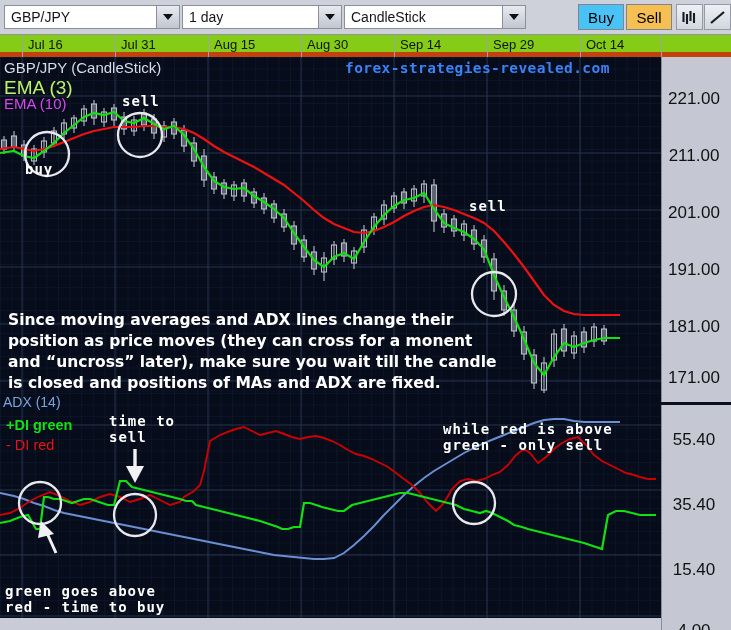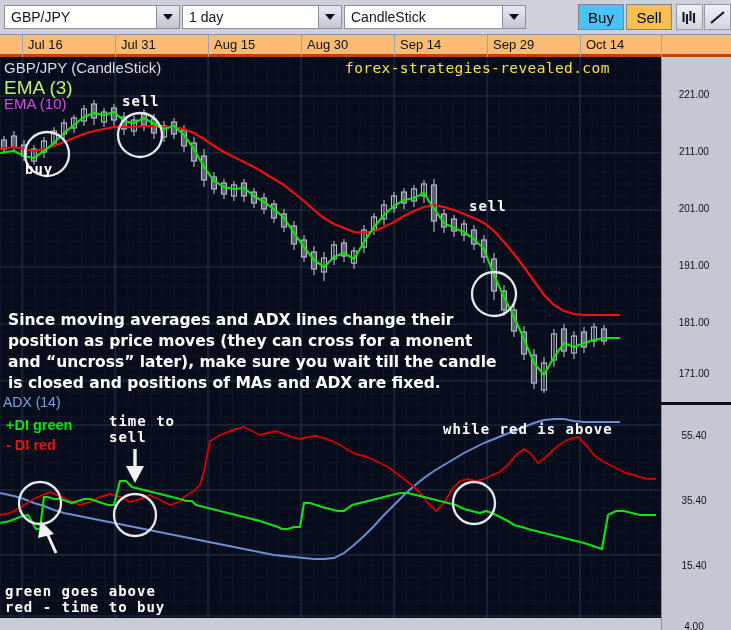--- a/index.html
+++ b/index.html
@@ -47,21 +47,21 @@
     position:absolute;top:4px;height:26px;width:27px;box-sizing:border-box;
     background:linear-gradient(#eef0f5,#d2d6de);border:1px solid #969aa6;
     display:flex;align-items:center;justify-content:center;cursor:pointer;
   }
   #candle-tool{left:676px;}
   #line-tool{left:704px;}
 
   
   .dateaxis{
     position:absolute;left:0;top:35px;width:731px;height:22px;
-    background:#fdba74;border-bottom:3px solid #c2410c;box-sizing:border-box;
+    background:#84cc16;border-bottom:5px solid #c2410c;box-sizing:border-box;
   }
   .dateaxis .dt{
     position:absolute;top:2px;font-size:13px;color:#111;white-space:nowrap;
   }
   .dateaxis .tickline{position:absolute;top:0;width:1px;height:22px;background:#9ea2ad;}
 
   
   .chartshell{
     position:absolute;left:0;top:57px;width:731px;height:481px;background:#0a1020;
   }
@@ -71,34 +71,34 @@
 
   .scaleprice{
     position:absolute;left:661px;top:0;width:70px;height:345px;
     background:#c5c8d2;border-left:1px solid #8a8e99;box-sizing:border-box;
   }
   .scaleadx{
     position:absolute;left:661px;top:348px;width:70px;height:225px;
     background:#c5c8d2;border-left:1px solid #8a8e99;box-sizing:border-box;
   }
   .scaleprice .pv,.scaleadx .pv{
-    position:absolute;left:0;width:64px;text-align:center;font-size:10px;color:#111;
+    position:absolute;left:0;width:64px;text-align:center;font-size:17px;color:#111;
   }
 
   svg.layer{position:absolute;left:0;top:0;width:100%;height:100%;display:block;}
 
   
   .ovl{position:absolute;pointer-events:none;white-space:pre;}
   .ttl{font-size:15px;color:#d8dce6;}
   .ema3{font-size:19px;color:#bef264;}
   .ema10{font-size:15px;color:#d946ef;}
-  .wm{font-size:14.5px;color:#fde047;font-family:"DejaVu Sans Mono",monospace;font-weight:normal;letter-spacing:0.4px;}
+  .wm{font-size:14.5px;color:#3b82f6;font-family:"DejaVu Sans Mono",monospace;font-weight:bold;letter-spacing:0.4px;}
   .adxttl{font-size:14px;color:#7aa2dd;}
   .dilbl-g{font-size:14.5px;color:#12e012;font-weight:bold;}
-  .dilbl-r{font-size:14.5px;color:#ee1111;font-weight:bold;}
+  .dilbl-r{font-size:14.5px;color:#ee1111;font-weight:normal;}
   .mono{font-family:"DejaVu Sans Mono",monospace;font-weight:bold;color:#ffffff;font-size:14px;letter-spacing:1px;}
   .bignote{
     font-family:"DejaVu Sans",sans-serif;font-weight:bold;color:#ffffff;
     font-size:15.5px;line-height:21px;
   }
 </style>
 </head>
 <body>
 
 <div class="app">
@@ -388,21 +388,21 @@
           <polygon points="41,128 54,141 38,145" stroke="none"></polygon>
         </g>
       </svg>
 
       <div class="ovl adxttl" style="left:3px;top:1px">ADX (14)</div>
       <div class="ovl dilbl-g" style="left:6px;top:24px">+DI green</div>
       <div class="ovl dilbl-r" style="left:6px;top:44px">- DI red</div>
 
       <div class="ovl mono" style="left:109px;top:20px"><span>time to</span><br><span>sell</span></div>
 
-      <div class="ovl mono" style="left:443px;top:28px"><span>while red is above</span><br></div>
+      <div class="ovl mono" style="left:443px;top:28px"><span>while red is above</span><br><span>green - only sell</span></div>
 
       <div class="ovl mono" style="left:5px;top:190px"><span>green goes above</span><br><span>red - time to buy</span></div>
     </div>
 
     <div class="scaleprice">
       <div class="pv" style="top:32px">221.00</div>
       <div class="pv" style="top:89px">211.00</div>
       <div class="pv" style="top:146px">201.00</div>
       <div class="pv" style="top:203px">191.00</div>
       <div class="pv" style="top:260px">181.00</div>

